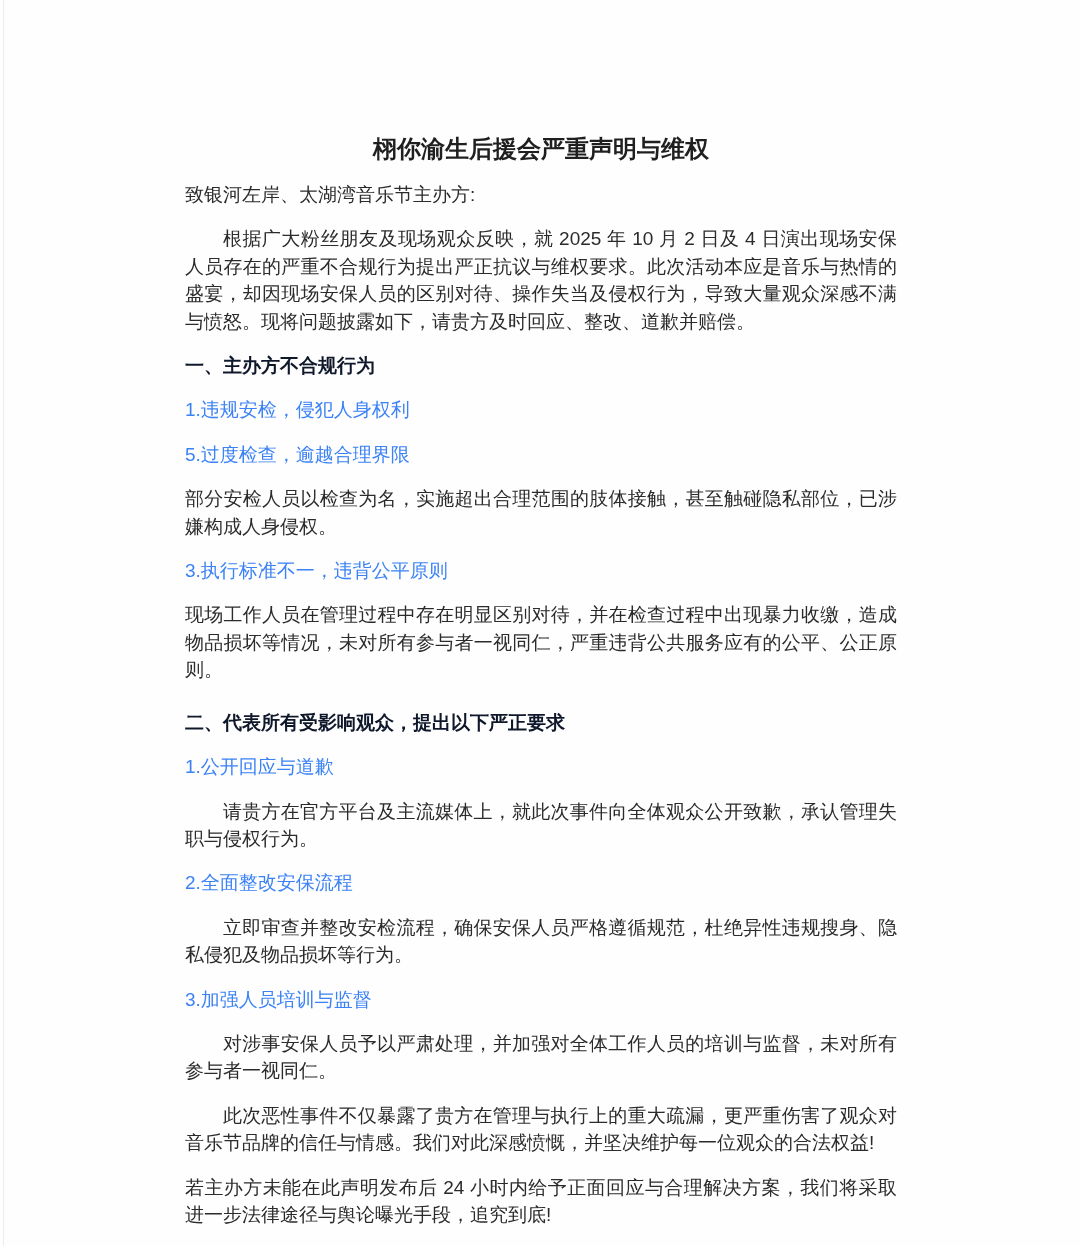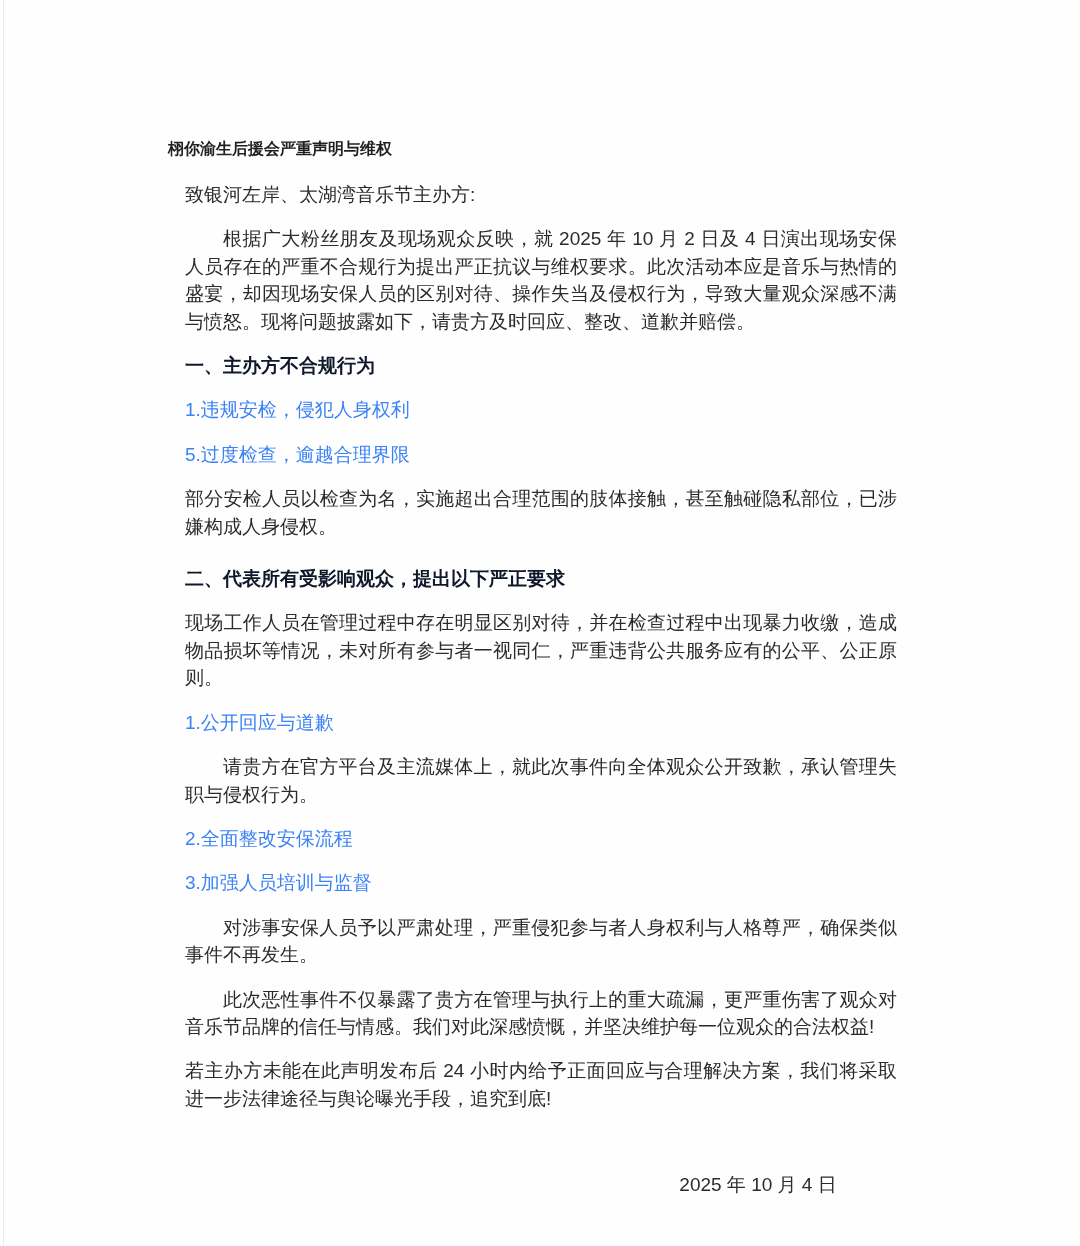--- a/index.html
+++ b/index.html
@@ -30,23 +30,23 @@
     top: 134px;
     width: 746px;
     font-size: 19px;
     line-height: 27.4px;
   }
   .doc p {
     margin: 17px;
     padding: 0;
   }
   .doc-title {
-    text-align: left;
+    text-align: center;
     font-weight: 700;
-    font-size: 16px;
+    font-size: 24px;
     line-height: 30px;
     color: #1f1f1f;
     margin: 0 0 7px 0;
   }
   .par {
     text-align: justify;
   }
   .indent {
     text-indent: 2em;
   }
@@ -82,31 +82,33 @@
 
     <p class="par indent">根据广大粉丝朋友及现场观众反映，就 2025 年 10 月 2 日及 4 日演出现场安保人员存在的严重不合规行为提出严正抗议与维权要求。此次活动本应是音乐与热情的盛宴，却因现场安保人员的区别对待、操作失当及侵权行为，导致大量观众深感不满与愤怒。现将问题披露如下，请贵方及时回应、整改、道歉并赔偿。</p>
 
     <p class="par sec-heading">一、主办方不合规行为</p>
 
     <p class="par red-heading">1.违规安检，侵犯人身权利</p>
 
     <p class="par red-heading">5.过度检查，逾越合理界限</p>
     <p class="par">部分安检人员以检查为名，实施超出合理范围的肢体接触，甚至触碰隐私部位，已涉嫌构成人身侵权。</p>
 
+    <p class="par red-heading">3.执行标准不一，违背公平原则</p>
+    <p class="par">现场工作人员在管理过程中存在明显区别对待，并在检查过程中出现暴力收缴，造成物品损坏等情况，未对所有参与者一视同仁，严重违背公共服务应有的公平、公正原则。</p>
+
     <p class="par sec-heading second">二、代表所有受影响观众，提出以下严正要求</p>
-
-    <p class="par">现场工作人员在管理过程中存在明显区别对待，并在检查过程中出现暴力收缴，造成物品损坏等情况，未对所有参与者一视同仁，严重违背公共服务应有的公平、公正原则。</p>
 
     <p class="par red-heading">1.公开回应与道歉</p>
     <p class="par indent">请贵方在官方平台及主流媒体上，就此次事件向全体观众公开致歉，承认管理失职与侵权行为。</p>
 
     <p class="par red-heading">2.全面整改安保流程</p>
+    <p class="par indent">立即审查并整改安检流程，确保安保人员严格遵循规范，杜绝异性违规搜身、隐私侵犯及物品损坏等行为。</p>
 
     <p class="par red-heading">3.加强人员培训与监督</p>
-    <p class="par indent">对涉事安保人员予以严肃处理，严重侵犯参与者人身权利与人格尊严，确保类似事件不再发生。</p>
+    <p class="par indent">对涉事安保人员予以严肃处理，并加强对全体工作人员的培训与监督，未对所有参与者一视同仁。</p>
 
     <p class="par indent">此次恶性事件不仅暴露了贵方在管理与执行上的重大疏漏，更严重伤害了观众对音乐节品牌的信任与情感。我们对此深感愤慨，并坚决维护每一位观众的合法权益!</p>
     <p class="par">若主办方未能在此声明发布后 24 小时内给予正面回应与合理解决方案，我们将采取进一步法律途径与舆论曝光手段，追究到底!</p>
 
     <div class="sign-block">
       <p>2025 年 10 月 4 日</p>
     </div>
 
   </div>
 </div>

